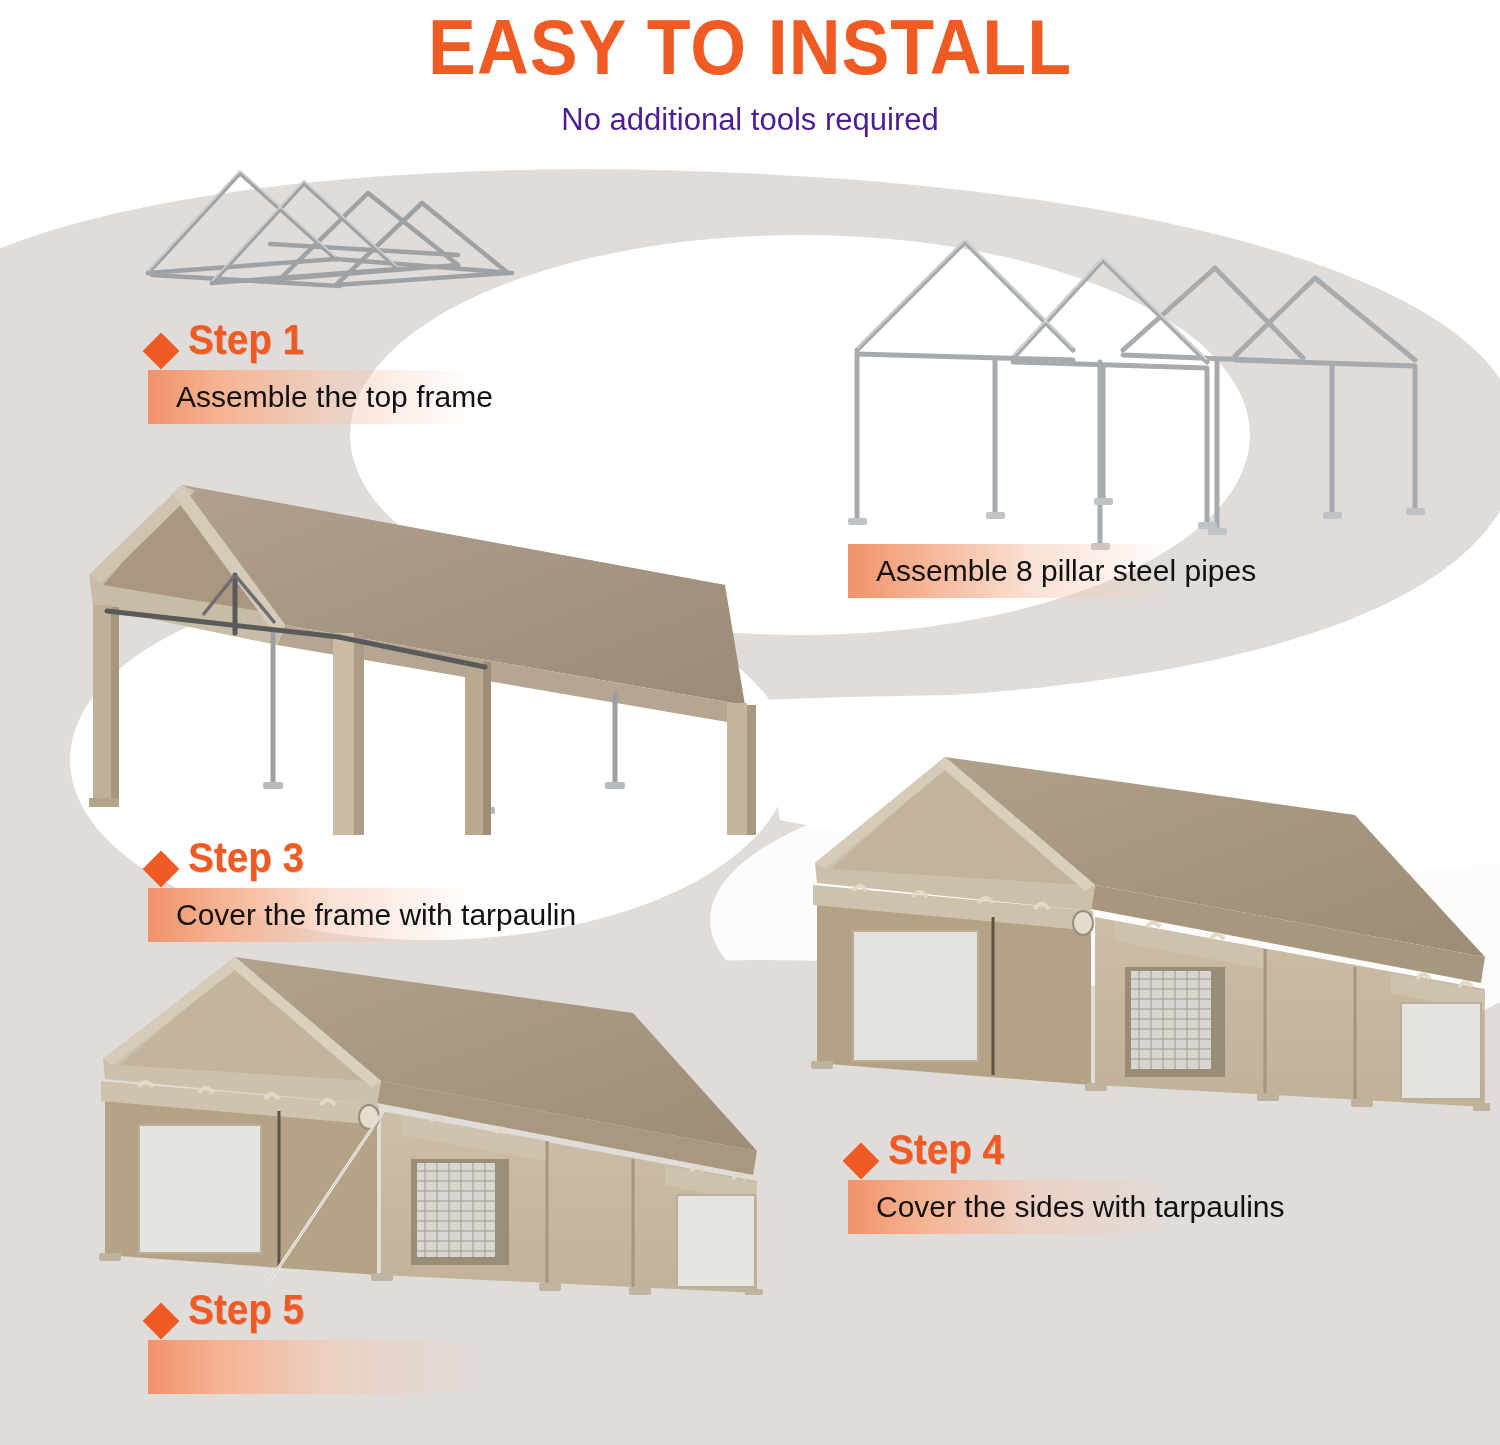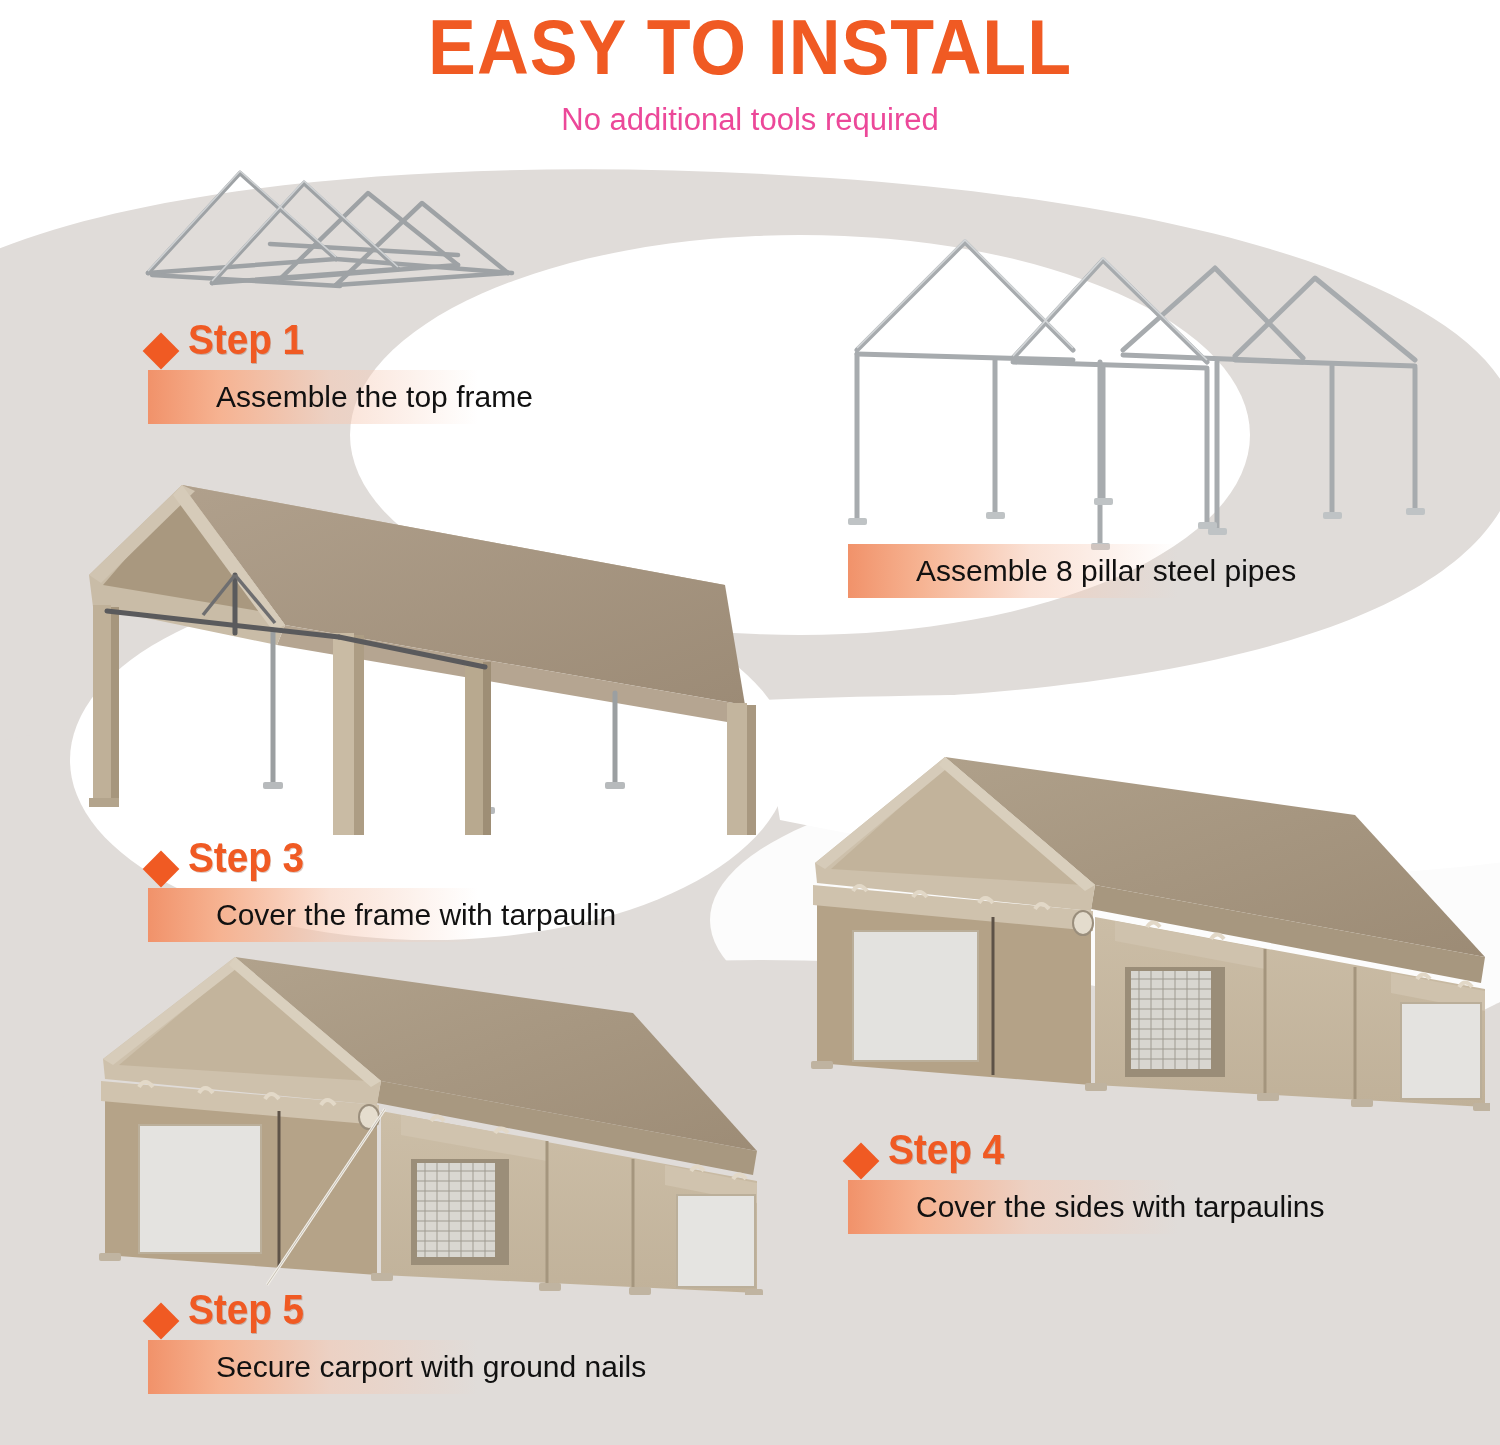--- a/index.html
+++ b/index.html
@@ -22,21 +22,21 @@
     font-size:78px;
     letter-spacing:1px;
     color:#F05A23;
     transform:scaleX(.92);
     line-height:1.0;
     padding-top:8px;
     white-space:nowrap;
   }
   .subtitle{
     font-size:31px;
-    color:#ec4899;
+    color:#4c1d95;
     margin-top:16px;
     font-weight:400;
   }
 
   
   .step{ position:absolute; z-index:6; }
   .step-head{ display:flex; align-items:flex-end; gap:14px; height:46px; }
   .diamond{
     width:26px; height:26px; background:#F05A23;
     transform:rotate(45deg); flex:0 0 auto;
@@ -52,21 +52,21 @@
     white-space:nowrap;
     text-shadow:1px 1px 0 rgba(120,40,10,.25);
   }
   .step-desc-wrap{ position:relative; margin-top:6px; height:54px; }
   .step-bar{
     position:absolute; left:0; top:0; height:54px; width:330px;
     background:linear-gradient(to right,#F1926A 0%, #F6B392 22%, rgba(246,200,178,.55) 55%, rgba(255,255,255,0) 100%);
   }
   .step-desc{
     position:relative;
-    padding-left:68px;
+    padding-left:28px;
     line-height:54px;
     font-size:30px;
     color:#111;
     white-space:nowrap;
   }
 
   
   #step1{ left:148px; top:318px; }
   #step2{ left:848px; top:538px; }
   #step3{ left:148px; top:836px; }
@@ -436,15 +436,14 @@
   </div>
 </div>
 
 <div class="step" id="step5">
   <div class="step-head">
     <span class="diamond"></span>
     <span class="step-num">Step 5</span>
   </div>
   <div class="step-desc-wrap">
     <span class="step-bar"></span>
-    <span class="step-desc">Secure carport with ground nails</span>
   </div>
 </div>
 
 </body></html>

